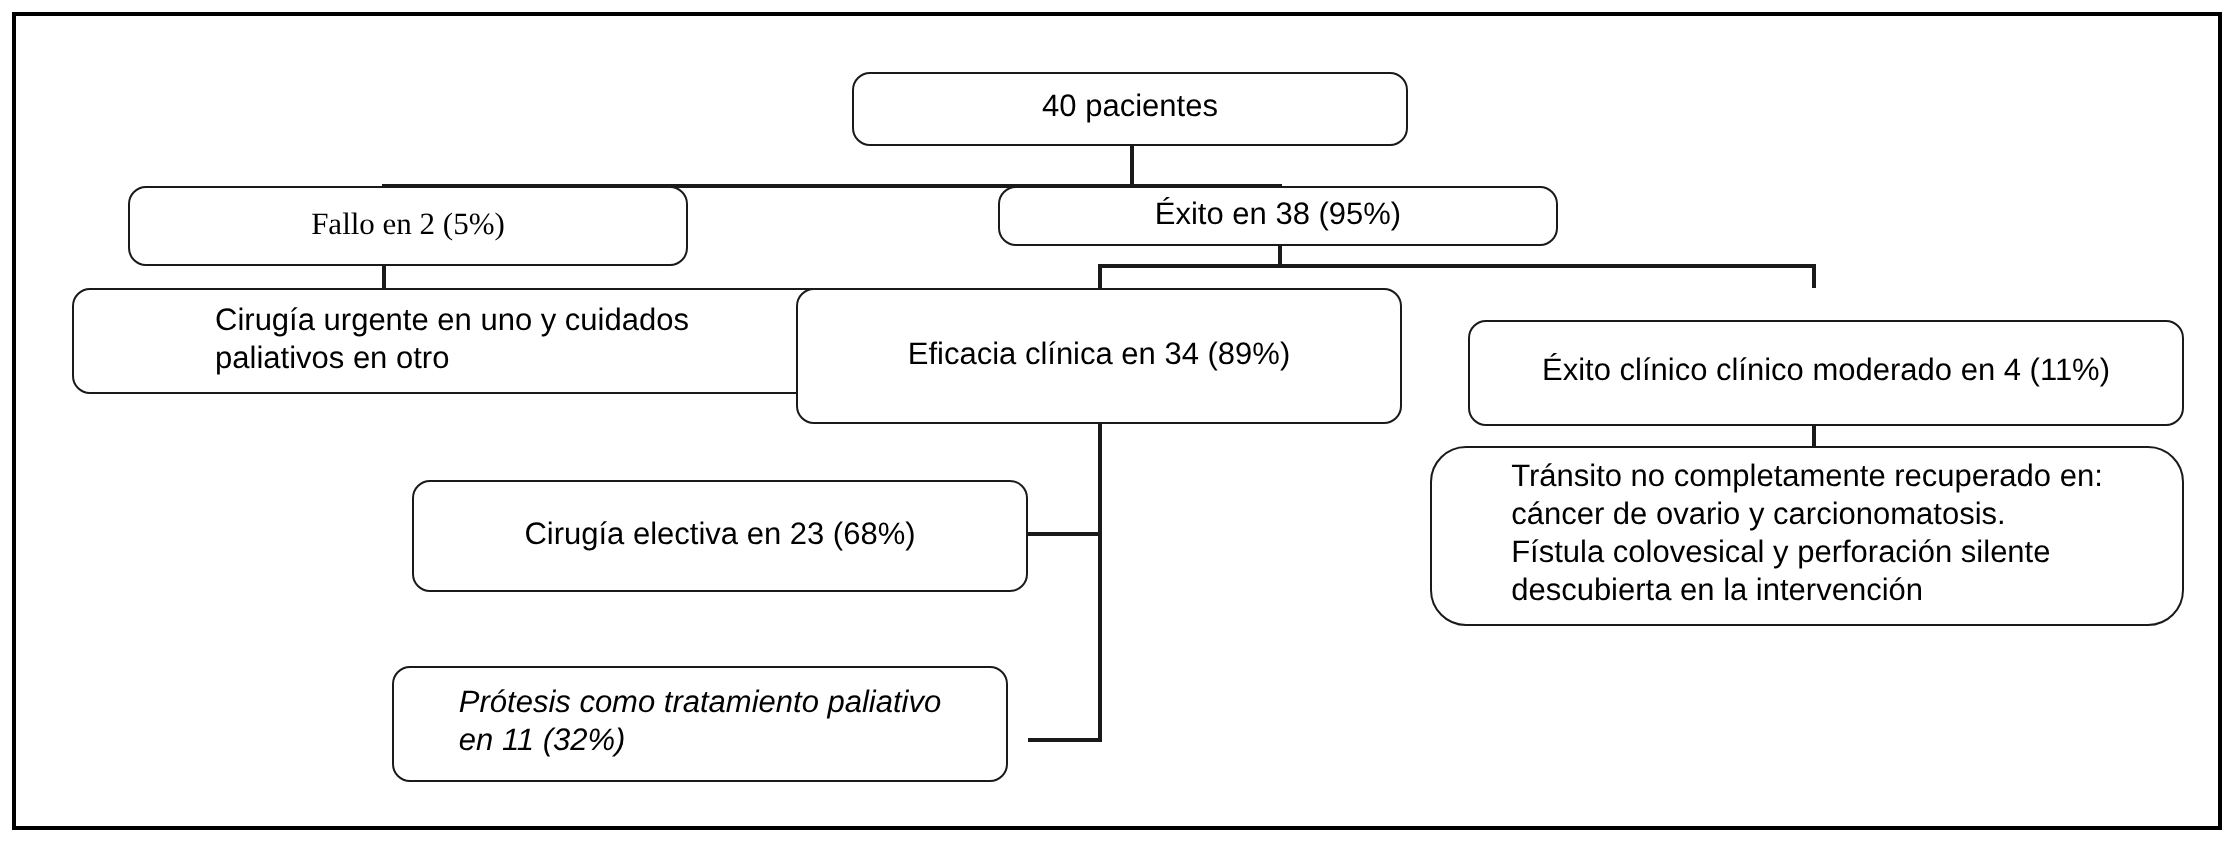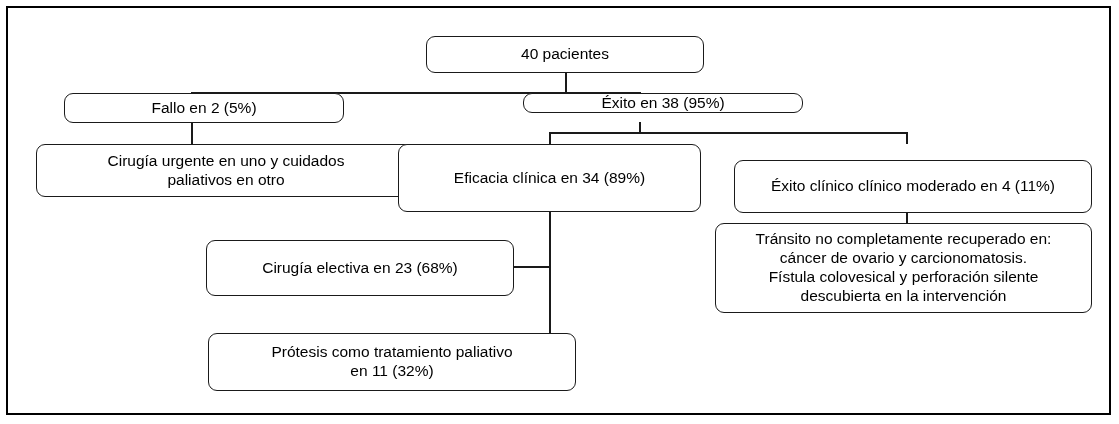--- a/index.html
+++ b/index.html
@@ -29,21 +29,21 @@
   }
   .node {
     position: absolute;
     box-sizing: border-box;
     border: 1.6px solid #1a1a1a;
     border-radius: 9px;
     background: #ffffff;
     display: flex;
     align-items: center;
     justify-content: center;
-    text-align: center;
+    text-align: left;
     color: #000000;
     font-size: 15.5px;
     line-height: 1.22;
     padding: 2px 8px;
     z-index: 3;
   }
   .node .lbl {
     display: block;
     white-space: pre-line;
   }
@@ -79,51 +79,51 @@
     <div class="edge v" style="left:541px; top:188px; height:174px;"></div>
     <div class="edge h" style="left:506px; top:258px; width:37px;"></div>
     <div class="edge h" style="left:506px; top:361px; width:37px;"></div>
 
     <div class="edge v" style="left:898px; top:188px; height:27px;"></div>
 
     <div class="node" style="left:418px; top:28px; width:278px; height:37px;">
       <span class="lbl">40 pacientes</span>
     </div>
 
-    <div class="node" style="left:56px; top:85px; width:280px; height:30px;">
+    <div class="node" style="left:56px; top:85px; width:280px; height:40px;font-family:Liberation Serif, serif;">
       <span class="lbl">Fallo en 2 (5%)</span>
     </div>
 
-    <div class="node" style="left:491px; top:85px; width:280px; height:20px;margin-left:24px;">
+    <div class="node" style="left:491px; top:85px; width:280px; height:30px;">
       <span class="lbl">Éxito en 38 (95%)</span>
     </div>
 
     <div class="node" style="left:28px; top:136px; width:380px; height:53px;">
       <span class="lbl">Cirugía urgente en uno y cuidados
 paliativos en otro</span>
     </div>
 
     <div class="node" style="left:390px; top:136px; width:303px; height:68px;">
       <span class="lbl">Eficacia clínica en 34 (89%)</span>
     </div>
 
     <div class="node" style="left:726px; top:136px; width:358px; height:53px;margin-top:16px;">
       <span class="lbl">Éxito clínico clínico moderado en 4 (11%)</span>
     </div>
 
     <div class="node" style="left:198px; top:232px; width:308px; height:56px;">
       <span class="lbl">Cirugía electiva en 23 (68%)</span>
     </div>
 
-    <div class="node" style="left:200px; top:325px; width:368px; height:58px;">
+    <div class="node" style="left:188px; top:325px; width:308px; height:58px;font-style:italic;">
       <span class="lbl">Prótesis como tratamiento paliativo
 en 11 (32%)</span>
     </div>
 
-    <div class="node" style="left:707px; top:215px; width:377px; height:90px;">
+    <div class="node" style="left:707px; top:215px; width:377px; height:90px;border-radius:18px;">
       <span class="lbl">Tránsito no completamente recuperado en:
 cáncer de ovario y carcionomatosis.
 Fístula colovesical y perforación silente
 descubierta en la intervención</span>
     </div>
 
   </div>
 </div>
 
 </body></html>

